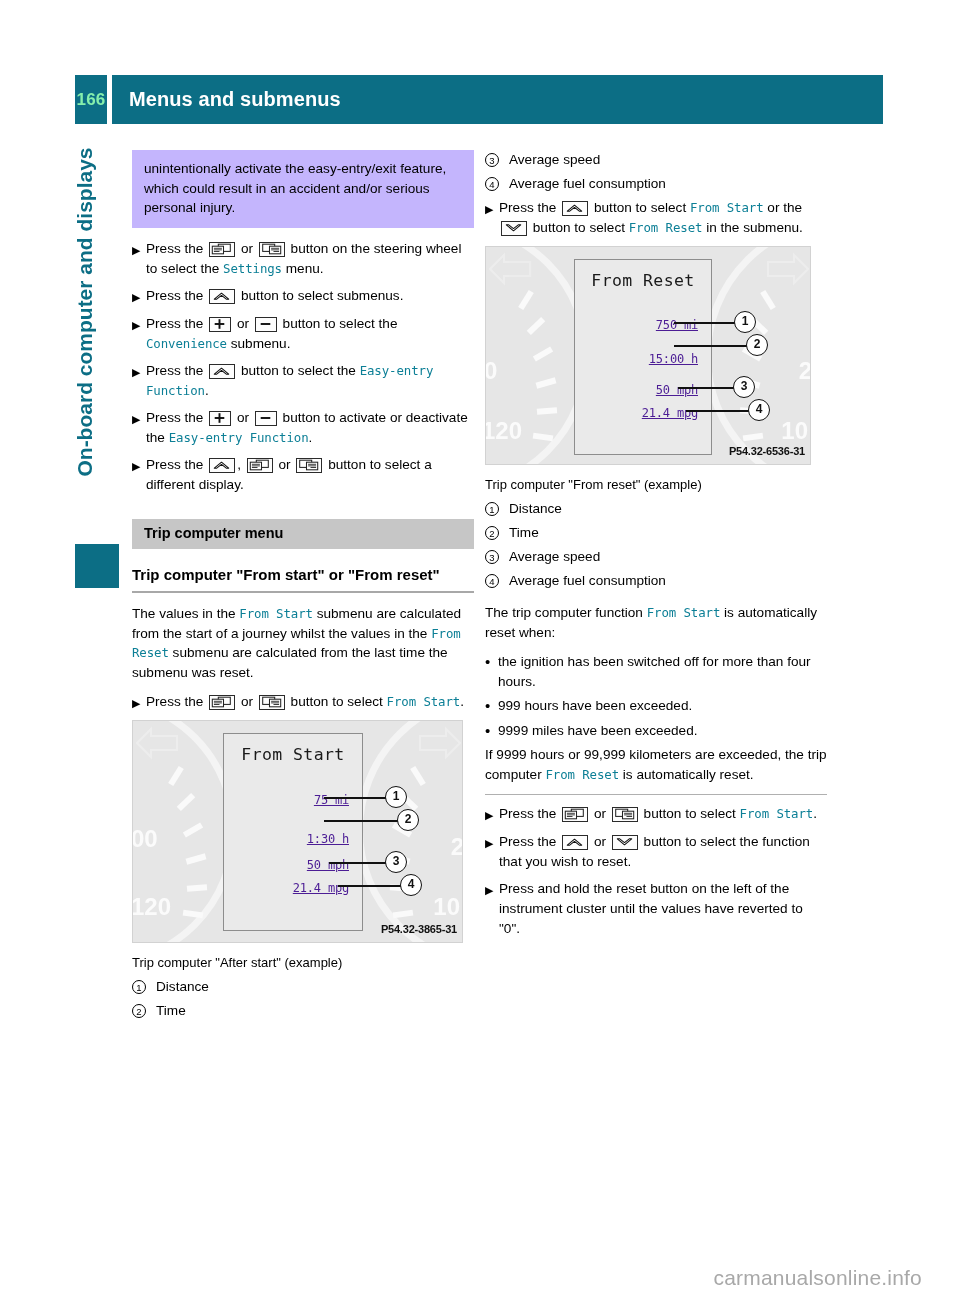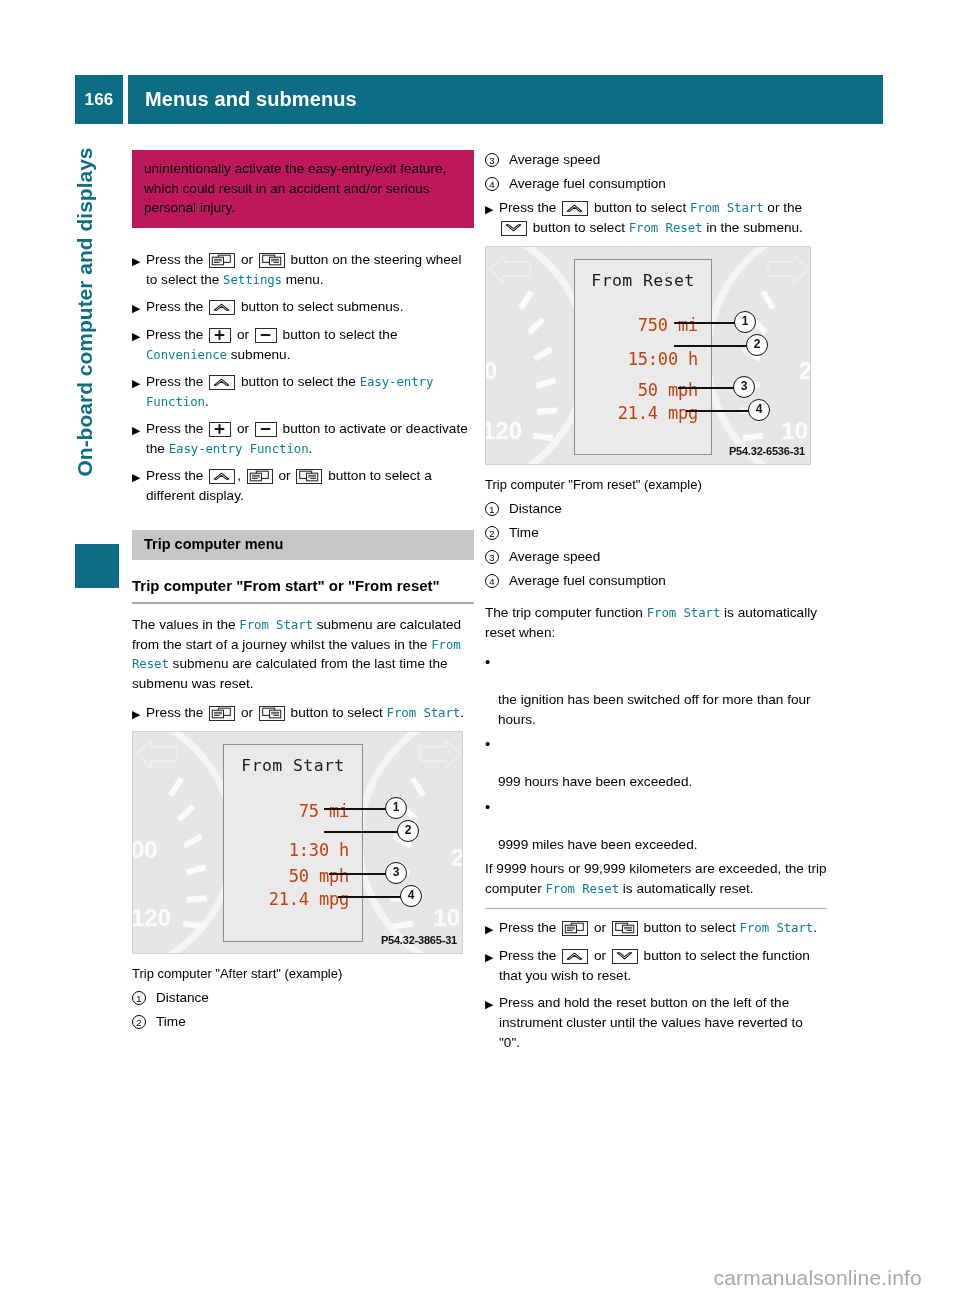--- a/index.html
+++ b/index.html
@@ -24,23 +24,23 @@
   .header {
     position: absolute;
     left: 75px;
     top: 75px;
     width: 808px;
     height: 49px;
     display: flex;
     align-items: stretch;
   }
   .header-pageno {
-    width: 48px;
+    width: 32px;
     background: #0c6e85;
-    color: #ffffff;
+    color: #86efac;
     font-size: 17px;
     font-weight: bold;
     display: flex;
     align-items: center;
     justify-content: center;
     letter-spacing: .2px;
   }
   .header-gap {
     width: 5px;
     background: #ffffff;
@@ -94,23 +94,23 @@
     width: 342px;
     font-size: 13.6px;
     line-height: 19.5px;
     color: #000000;
   }
   .col-left  { left: 132px; }
   .col-right { left: 485px; }
 
   
   .warnbox {
-    background: #be185d;
+    background: #c4b5fd;
     padding: 9px 12px 10px 12px;
-    margin-bottom: 22px;
+    margin-bottom: 11px;
     line-height: 19.5px;
   }
   p { margin: 0 0 10px 0; }
 
   .step {
     display: flex;
     align-items: flex-start;
     margin-bottom: 7px;
     line-height: 20px;
   }
@@ -130,21 +130,21 @@
     margin-bottom: 5px;
     line-height: 19.5px;
   }
   .bullet-dot {
     flex: 0 0 auto;
     width: 13px;
     font-size: 15px;
     line-height: 19px;
     text-align: left;
   }
-  .bullet-body { flex: 1 1 auto; margin-top: 38px; }
+  .bullet-body { flex: 1 1 auto; }
 
   
   .legend-row {
     display: flex;
     align-items: flex-start;
     margin-bottom: 4px;
     line-height: 20px;
   }
   .legend-num {
     flex: 0 0 auto;
@@ -280,24 +280,25 @@
     text-align: center;
     font-family: "DejaVu Sans Mono", monospace;
     font-size: 16.5px;
     color: #1a1a1a;
     letter-spacing: .4px;
   }
   .lcd-val {
     position: absolute;
     right: 13px;
     font-family: "DejaVu Sans Mono", monospace;
-    font-size: 17px;
-    color: #c2410c;
+    font-size: 12px;
+    color: #4c1d95;
     letter-spacing: -.2px;
     white-space: nowrap;
+    text-decoration: underline;
   }
   .callout-line {
     position: absolute;
     height: 1.6px;
     background: #111;
   }
   .callout-circ {
     position: absolute;
     width: 22px;
     height: 22px;

